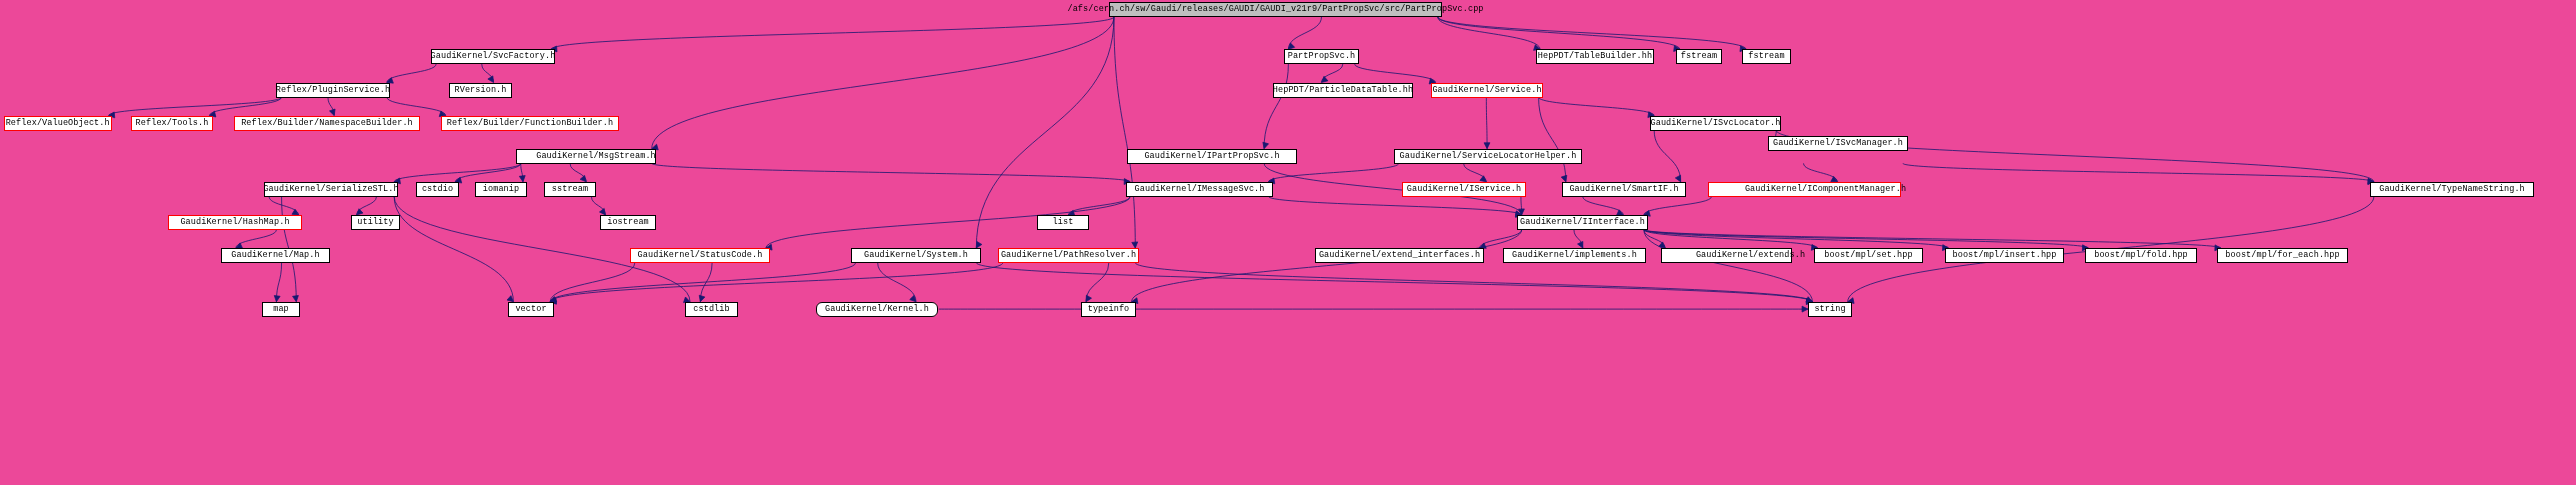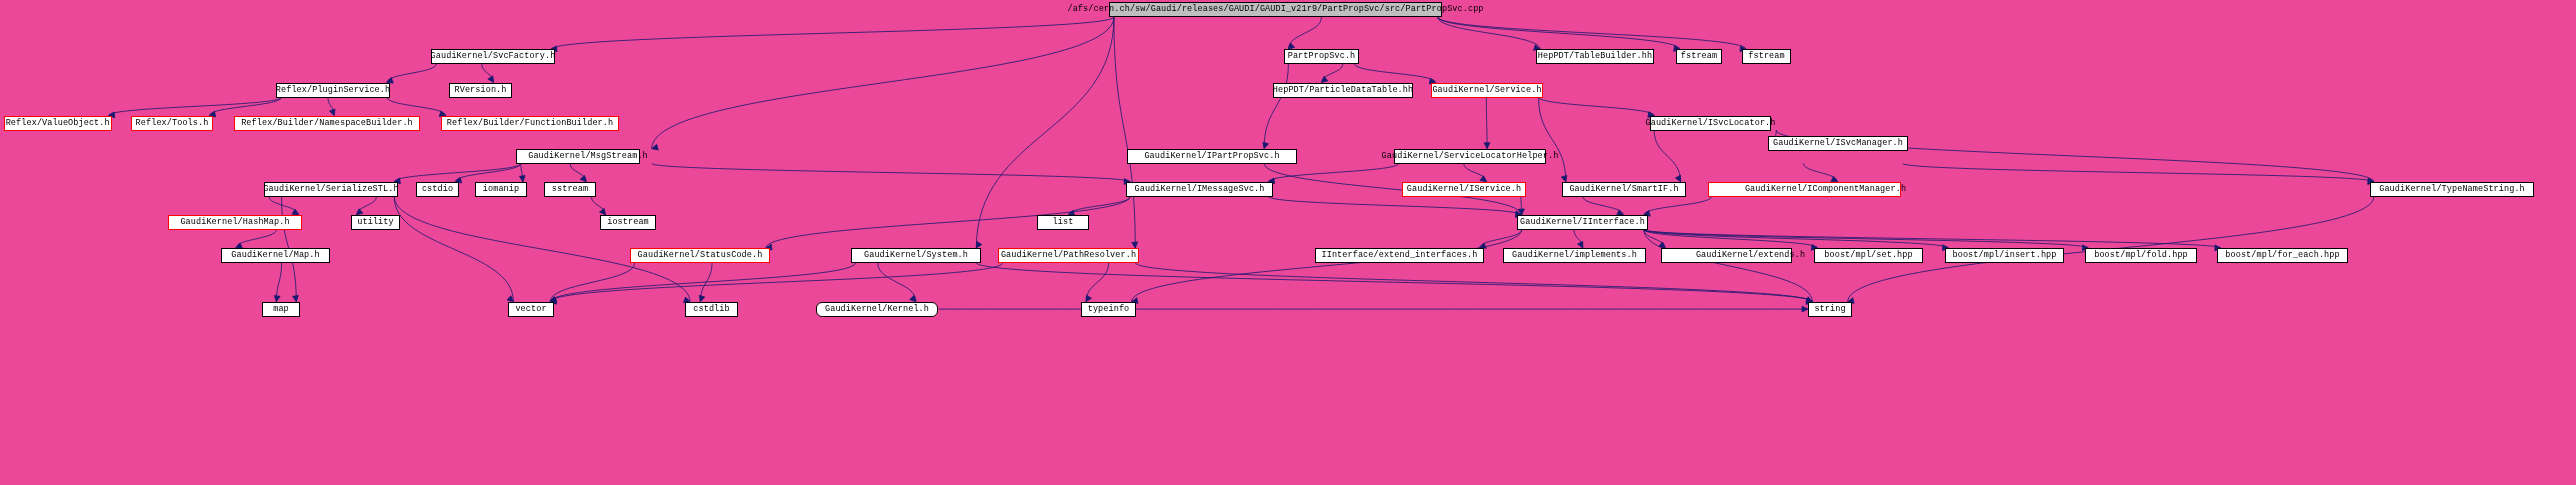--- a/index.html
+++ b/index.html
@@ -162,44 +162,44 @@
       <div class="node" style="left: 1676px; top: 49px; width: 46px;">fstream</div>
       <div class="node" style="left: 1742px; top: 49px; width: 49px;">fstream</div>
       <div class="node" style="left: 276px; top: 83px; width: 114px;">Reflex/PluginService.h</div>
       <div class="node" style="left: 449px; top: 83px; width: 63px;">RVersion.h</div>
       <div class="node" style="left: 1273px; top: 83px; width: 140px;">HepPDT/ParticleDataTable.hh</div>
       <div class="node red" style="left: 1431px; top: 83px; width: 112px;">GaudiKernel/Service.h</div>
       <div class="node red" style="left: 3.7px; top: 116px; width: 108px;">Reflex/ValueObject.h</div>
       <div class="node red" style="left: 131px; top: 116px; width: 82px;">Reflex/Tools.h</div>
       <div class="node red" style="left: 234px; top: 116px; width: 186px;">Reflex/Builder/NamespaceBuilder.h</div>
       <div class="node red" style="left: 441px; top: 116px; width: 178px;">Reflex/Builder/FunctionBuilder.h</div>
-      <div class="node" style="left: 1650px; top: 116px; width: 121px;">GaudiKernel/ISvcLocator.h</div>
-      <div class="node" style="left: 516px; top: 149px; width: 124px; padding-left: 20px;">GaudiKernel/MsgStream.h</div>
+      <div class="node" style="left: 1650px; top: 116px; width: 131px;">GaudiKernel/ISvcLocator.h</div>
+      <div class="node" style="left: 516px; top: 149px; width: 140px; padding-left: 20px;">GaudiKernel/MsgStream.h</div>
       <div class="node" style="left: 1127px; top: 149px; width: 170px;">GaudiKernel/IPartPropSvc.h</div>
-      <div class="node" style="left: 1394px; top: 149px; width: 152px;">GaudiKernel/ServiceLocatorHelper.h</div>
+      <div class="node" style="left: 1394px; top: 149px; width: 188px;">GaudiKernel/ServiceLocatorHelper.h</div>
       <div class="node" style="left: 1768px; top: 136px; width: 140px;">GaudiKernel/ISvcManager.h</div>
       <div class="node" style="left: 264px; top: 182px; width: 134px;">GaudiKernel/SerializeSTL.h</div>
       <div class="node" style="left: 416px; top: 182px; width: 43px;">cstdio</div>
       <div class="node" style="left: 475px; top: 182px; width: 52px;">iomanip</div>
       <div class="node" style="left: 544px; top: 182px; width: 52px;">sstream</div>
       <div class="node" style="left: 1126px; top: 182px; width: 147px;">GaudiKernel/IMessageSvc.h</div>
       <div class="node red" style="left: 1402px; top: 182px; width: 124px;">GaudiKernel/IService.h</div>
       <div class="node" style="left: 1562px; top: 182px; width: 124px;">GaudiKernel/SmartIF.h</div>
       <div class="node red" style="left: 1708px; top: 182px; width: 193px; padding-left: 42px;">GaudiKernel/IComponentManager.h</div>
       <div class="node" style="left: 2370px; top: 182px; width: 164px;">GaudiKernel/TypeNameString.h</div>
       <div class="node red" style="left: 168px; top: 215px; width: 134px;">GaudiKernel/HashMap.h</div>
       <div class="node" style="left: 351px; top: 215px; width: 49px;">utility</div>
       <div class="node" style="left: 600px; top: 215px; width: 56px;">iostream</div>
       <div class="node" style="left: 1037px; top: 215px; width: 52px;">list</div>
       <div class="node" style="left: 1517px; top: 215px; width: 131px;">GaudiKernel/IInterface.h</div>
       <div class="node" style="left: 221px; top: 248px; width: 109px;">GaudiKernel/Map.h</div>
       <div class="node red" style="left: 630px; top: 248px; width: 140px;">GaudiKernel/StatusCode.h</div>
       <div class="node" style="left: 851px; top: 248px; width: 130px;">GaudiKernel/System.h</div>
       <div class="node red" style="left: 998px; top: 248px; width: 141px;">GaudiKernel/PathResolver.h</div>
-      <div class="node" style="left: 1315px; top: 248px; width: 169px;">IInterface/extend_interfaces.h</div>
+      <div class="node" style="left: 1315px; top: 248px; width: 169px;">GaudiKernel/extend_interfaces.h</div>
       <div class="node" style="left: 1503px; top: 248px; width: 143px;">GaudiKernel/implements.h</div>
       <div class="node" style="left: 1661px; top: 248px; width: 131px; padding-left: 48px;">GaudiKernel/extends.h</div>
       <div class="node" style="left: 1814px; top: 248px; width: 109px;">boost/mpl/set.hpp</div>
       <div class="node" style="left: 1945px; top: 248px; width: 119px;">boost/mpl/insert.hpp</div>
       <div class="node" style="left: 2085px; top: 248px; width: 112px;">boost/mpl/fold.hpp</div>
       <div class="node" style="left: 2217px; top: 248px; width: 131px;">boost/mpl/for_each.hpp</div>
       <div class="node" style="left: 262px; top: 302px; width: 38px;">map</div>
       <div class="node" style="left: 508px; top: 302px; width: 46px;">vector</div>
       <div class="node" style="left: 685px; top: 302px; width: 53px;">cstdlib</div>
       <div class="node" style="left: 816px; top: 302px; width: 122px; border-radius: 6px;">GaudiKernel/Kernel.h</div>

